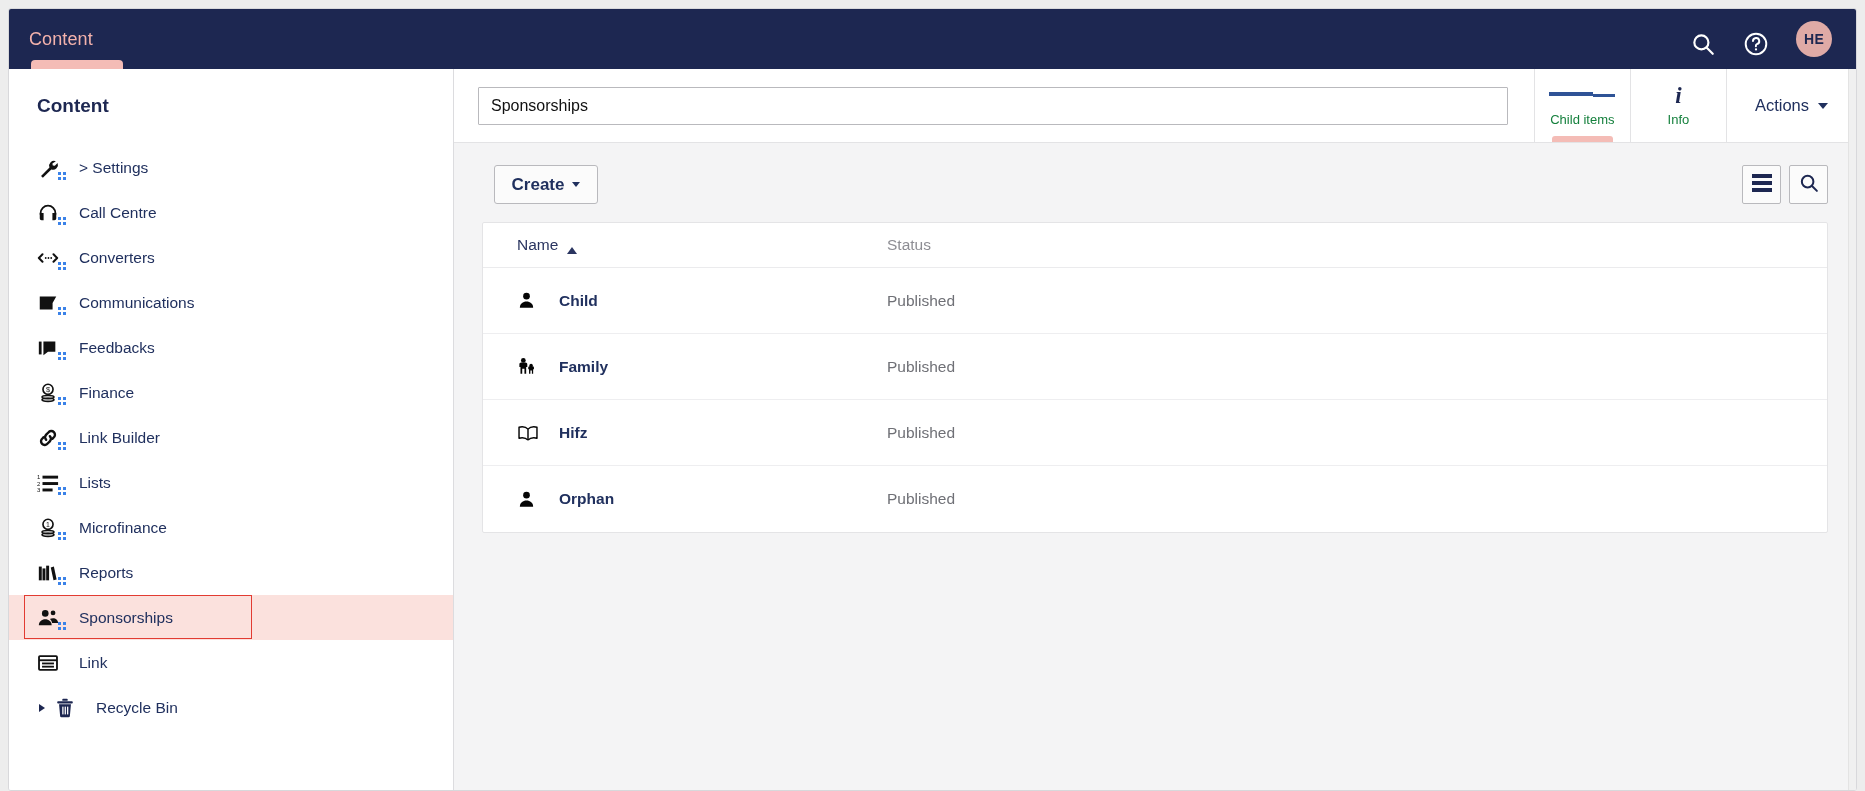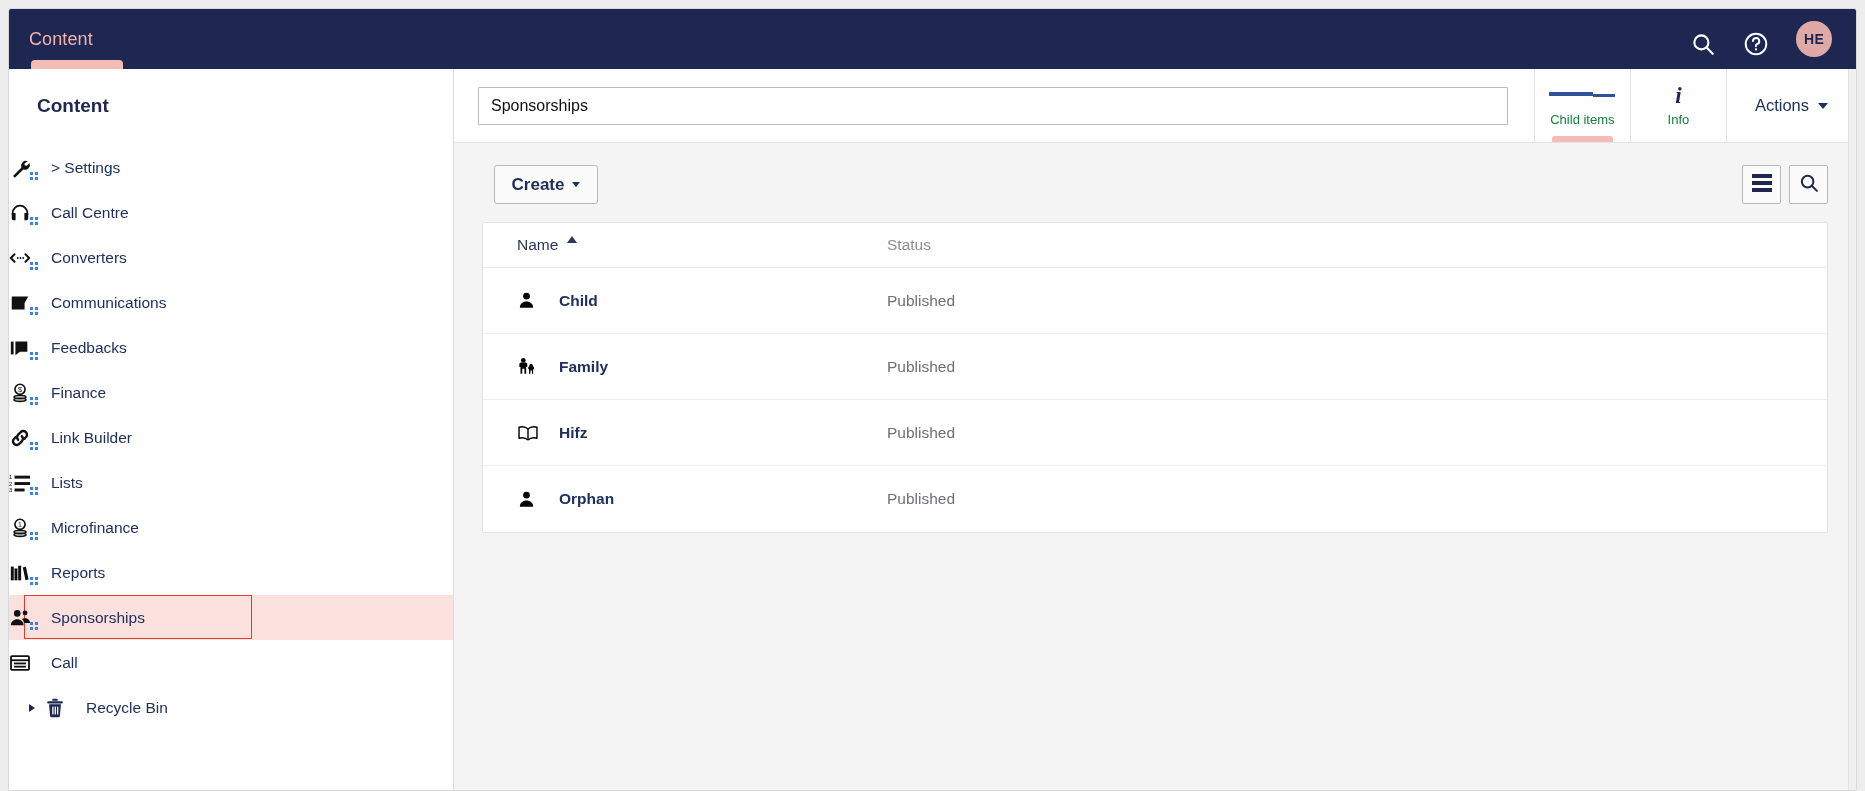--- a/index.html
+++ b/index.html
@@ -82,20 +82,21 @@
     font-weight: bold;
     color: #1d2751;
     padding: 0 0 0 28px;
     margin-bottom: 28px;
   }
   .nav-list { list-style: none; }
   .nav-item {
     height: 45px;
     display: flex;
     align-items: center;
+    padding-left: 28px;
     position: relative;
     cursor: pointer;
   }
   .nav-item .nav-icon {
     width: 26px; height: 24px;
     flex: 0 0 26px;
     position: relative;
     margin-right: 16px;
     display: flex; align-items: center; justify-content: flex-start;
     color: #111;
@@ -121,21 +122,21 @@
     color: #20305e;
   }
   .nav-item.active { background: #fbe1dd; }
   .nav-item.active .sel-box {
     position: absolute;
     left: 15px; top: 0px;
     width: 228px; height: 44px;
     border: 1.5px solid #e23b32;
     pointer-events: none;
   }
-  .nav-item.recycle { padding-left: 14px; }
+  .nav-item.recycle { padding-left: 24px; }
   .caret-right {
     width: 0; height: 0;
     border-left: 6px solid #1d2751;
     border-top: 4.5px solid transparent;
     border-bottom: 4.5px solid transparent;
     margin-right: 9px;
     margin-left: 6px;
   }
 
   
@@ -267,21 +268,21 @@
   }
   .t-head {
     display: flex;
     align-items: center;
     height: 45px;
     padding: 0 0 0 34px;
     border-bottom: 1px solid #ebebed;
   }
   .th-name {
     width: 370px;
-    display: flex; align-items: flex-start; gap: 9px;
+    display: flex; align-items: flex-end; gap: 9px;
     font-size: 15.5px; color: #2a3560; font-weight: normal;
     cursor: pointer;
   }
   .sort-arrow {
     width: 0; height: 0;
     border-bottom: 7px solid #2a3560;
     border-left: 5.5px solid transparent;
     border-right: 5.5px solid transparent;
   }
   .th-status { font-size: 15.5px; color: #8d8d93; }
@@ -542,21 +543,21 @@
 
         <li class="nav-item">
           <span class="nav-icon">
             <svg width="22" height="22" viewBox="0 0 24 24" fill="none" stroke="#111" stroke-width="2">
               <rect x="2.2" y="4.5" width="19.6" height="15" rx="1"></rect>
               <line x1="2.2" y1="9" x2="21.8" y2="9"></line>
               <line x1="5.5" y1="12.5" x2="18.5" y2="12.5"></line>
               <line x1="5.5" y1="16" x2="18.5" y2="16"></line>
             </svg>
           </span>
-          <span class="nav-label">Call</span>
+          <span class="nav-label">Link</span>
         </li>
 
         <li class="nav-item recycle">
           <span class="caret-right"></span>
           <span class="nav-icon">
             <svg width="22" height="22" viewBox="0 0 24 24" fill="#1d2751">
               <rect x="3.5" y="4.5" width="17" height="2.6" rx="1"></rect>
               <rect x="9" y="2" width="6" height="2.2" rx="1"></rect>
               <path d="M5.5 8h13l-1.2 13a1.4 1.4 0 0 1-1.4 1.2H8.1A1.4 1.4 0 0 1 6.7 21z"></path>
               <rect x="9" y="10.5" width="1.4" height="8.5" fill="#ffffff"></rect>

